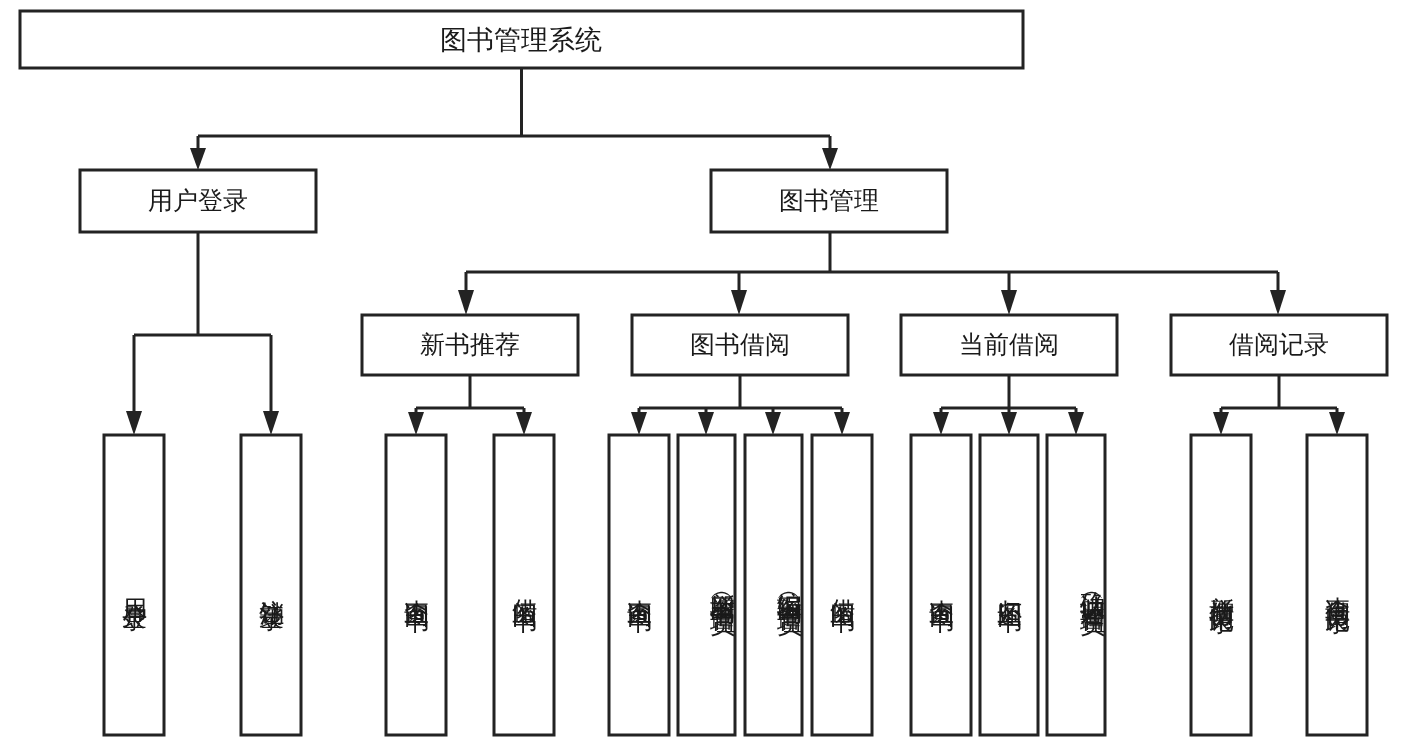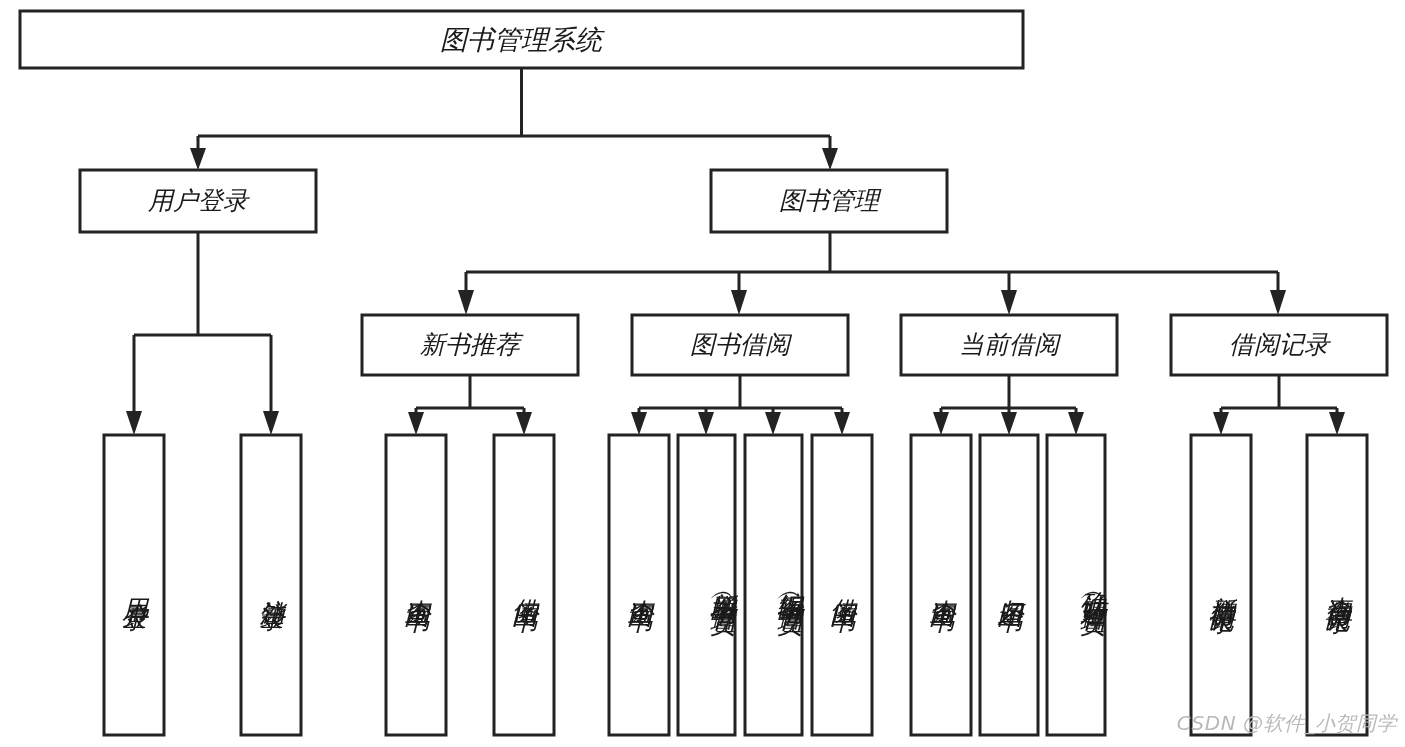--- a/index.html
+++ b/index.html
@@ -9,21 +9,20 @@
   }
   body {
     font-family: "DejaVu Sans", "Liberation Sans", sans-serif;
   }
   #canvas {
     position: relative;
     width: 1405px;
     height: 741px;
     background: #ffffff;
     overflow: hidden;
-    font-style: italic;
   }
   svg#diagram {
     position: absolute;
     left: 0;
     top: 0;
     width: 1405px;
     height: 747px;
   }
   .node-rect {
     fill: #ffffff;
@@ -222,15 +221,14 @@
   <div class="vlabel" style="left:745px; top:441px; width:57px; height:288px; display:flex; align-items:flex-start; justify-content:center;">编辑图书（管理员）</div>
   <div class="vlabel" style="left:812px; top:435px; width:60px; height:300px; display:flex; align-items:center; justify-content:center;">借阅图书</div>
 
   <div class="vlabel" style="left:911px; top:435px; width:60px; height:300px; display:flex; align-items:center; justify-content:center;">查询图书</div>
   <div class="vlabel" style="left:980px; top:435px; width:58px; height:300px; display:flex; align-items:center; justify-content:center;">归还图书</div>
   <div class="vlabel" style="left:1047px; top:441px; width:58px; height:288px; display:flex; align-items:flex-start; justify-content:center;">确认归还（管理员）</div>
 
   <div class="vlabel" style="left:1191px; top:435px; width:60px; height:300px; display:flex; align-items:center; justify-content:center;">新增借阅记录</div>
   <div class="vlabel" style="left:1307px; top:435px; width:60px; height:300px; display:flex; align-items:center; justify-content:center;">查询借阅记录</div>
 
-  <div class="watermark">CSDN @软件_小贺同学</div>
 
 </div>
 
 </body></html>

